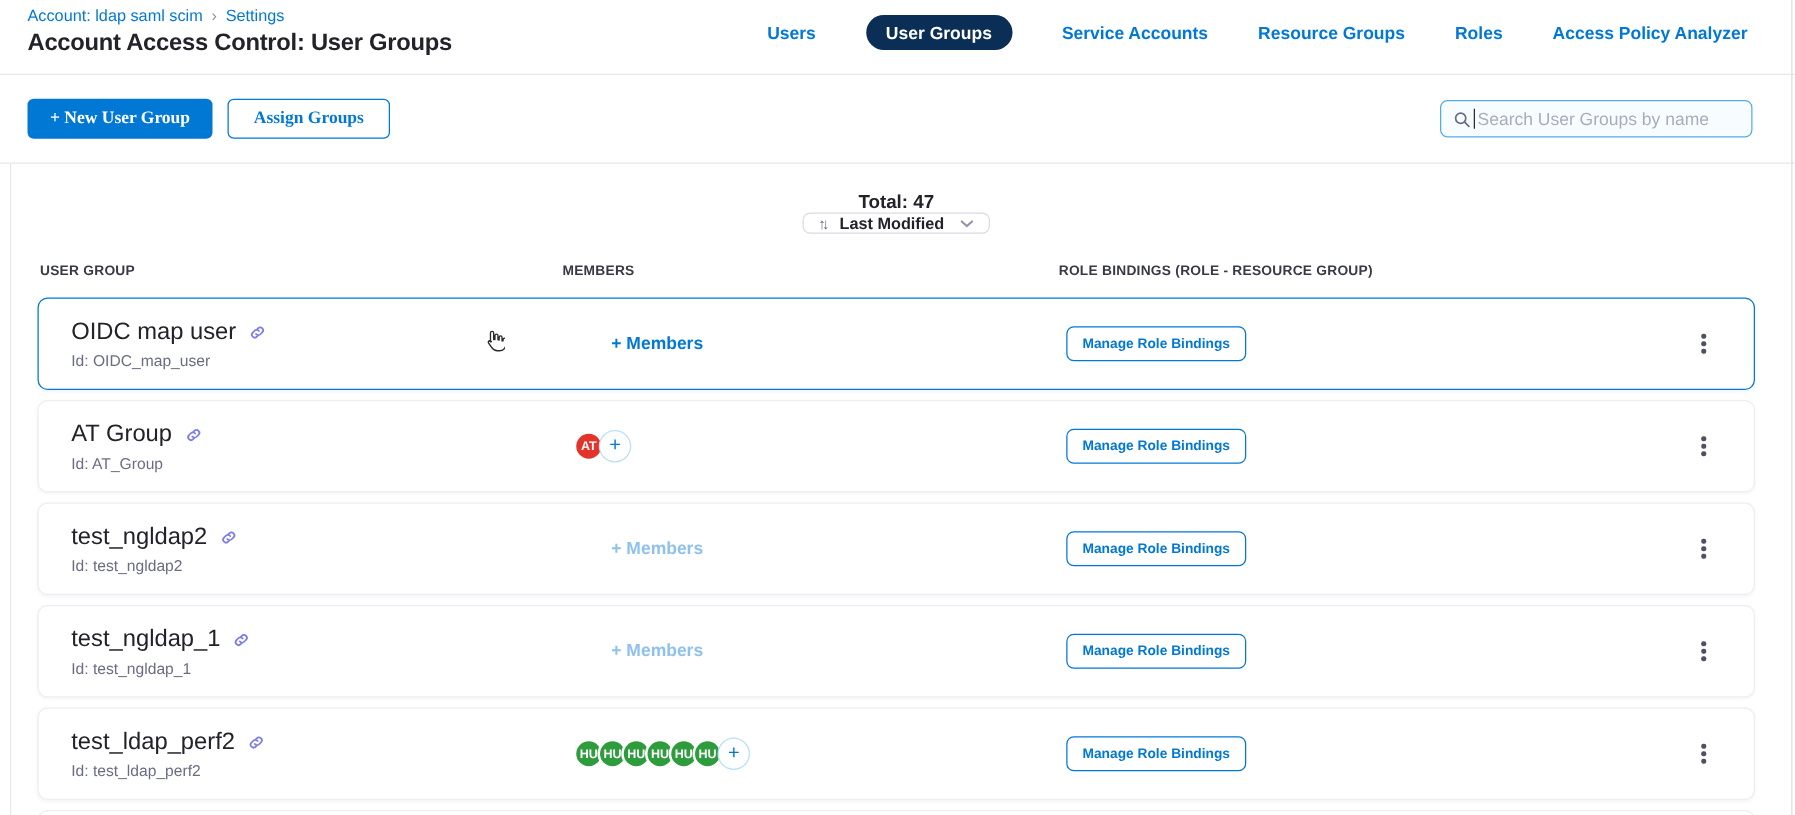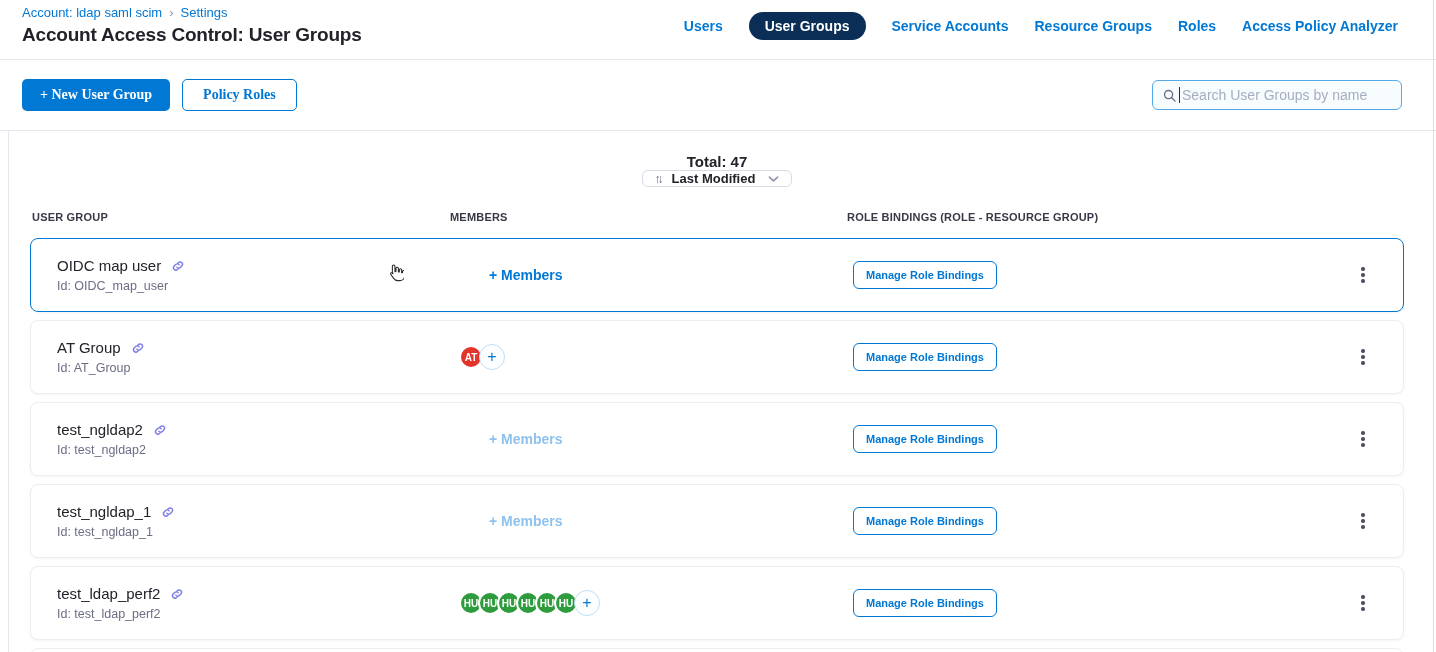--- a/index.html
+++ b/index.html
@@ -9,21 +9,21 @@
   .vline-right { position:absolute; top:0; bottom:0; right:2px; width:1px; background:#DCDDE5; }
   .vline-left  { position:absolute; top:131px; bottom:0; left:8px; width:1px; background:#E7E7EE; }
 
   
   .header { height:60px; border-bottom:1px solid #E6E7EE; display:flex;
             justify-content:space-between; padding:3px 38px 0 22px; }
   .breadcrumb { font-size:13px; margin-top:2px; display:flex; gap:7px; align-items:center; }
   .crumb { color:#0278D5; cursor:pointer; }
   .crumb-sep { color:#9293AB; font-size:13px; }
   .page-title { font-size:19px; font-weight:700; letter-spacing:-0.2px; margin-top:4px; }
-  .nav-tabs { display:flex; align-items:center; gap:26px; margin-top:7px; height:32px; }
+  .nav-tabs { display:flex; align-items:center; gap:40px; margin-top:7px; height:32px; }
   .nav-tab { font-size:14px; font-weight:600; color:#0278D5; cursor:pointer; white-space:nowrap; }
   .nav-tab.active { background:#0A2E56; color:#fff; padding:6px 16px; border-radius:16px; }
 
   
   .toolbar { height:71px; border-bottom:1px solid #E6E7EE; display:flex; align-items:center;
              justify-content:space-between; padding:0 34px 0 22px; }
   .toolbar-left { display:flex; gap:12px;font-family:Liberation Serif, serif; }
   .btn-primary { background:#0278D5; color:#fff; border:none; border-radius:5px; height:32px;
                  padding:0 18px; font-size:14px; font-weight:700; cursor:pointer;
                  font-family:inherit; }
@@ -57,21 +57,21 @@
   .col-headers .c3 { padding-left:217px; }
 
   .card { display:grid; grid-template-columns:420px 180px 1fr 80px; align-items:center;
           height:74px; background:#fff; border:1px solid #EDEEF3; border-radius:8px;
           margin-bottom:8px; box-shadow:0 1px 3px rgba(40,41,61,0.05); cursor:pointer; }
   .card.selected { border:1.6px solid #0278D5; }
   .card.sliver { margin-top:6px; height:20px; box-shadow:none; }
 
   .name-cell { padding-left:26px; }
   .name-line { display:flex; align-items:center; gap:10px; }
-  .g-name { font-size:15px; font-weight:500; color:#22222A; }
+  .g-name { font-size:19px; font-weight:500; color:#22222A; }
   .link-icon { color:#7D7DE8; display:flex; }
   .g-id { margin-top:5px; font-size:12.5px; color:#6B6D85; }
 
   .members-add { margin-left:38px; font-size:14px; font-weight:700; color:#0278D5; cursor:pointer; }
   .members-add.muted { color:#8FC1ED; }
   .avatars { display:flex; align-items:center; margin-left:8px; }
   .avatar { width:24px; height:24px; border-radius:50%; border:2px solid #fff; color:#fff;
             font-size:10px; font-weight:700; display:flex; align-items:center;
             justify-content:center; margin-left:-5px; flex:none; }
   .avatar:first-child { margin-left:0; }
@@ -113,21 +113,21 @@
         <span class="nav-tab">Service Accounts</span>
         <span class="nav-tab">Resource Groups</span>
         <span class="nav-tab">Roles</span>
         <span class="nav-tab">Access Policy Analyzer</span>
       </div>
   </div>
 
   <div class="toolbar">
     <div class="toolbar-left">
       <button class="btn-primary">+ New User Group</button>
-      <button class="btn-outline">Policy Roles</button>
+      <button class="btn-outline">Assign Groups</button>
     </div>
     <div class="search-box">
       <svg width="15" height="15" viewBox="0 0 24 24" fill="none" stroke="#6B6D85" stroke-width="2.2" stroke-linecap="round">
         <circle cx="10.5" cy="10.5" r="6.5"></circle>
           <line x1="15.5" y1="15.5" x2="21" y2="21"></line>
       </svg>
       <span class="caret"></span>
       <input class="search-input" type="text" placeholder="Search User Groups by name" style="">
     </div>
   </div>

